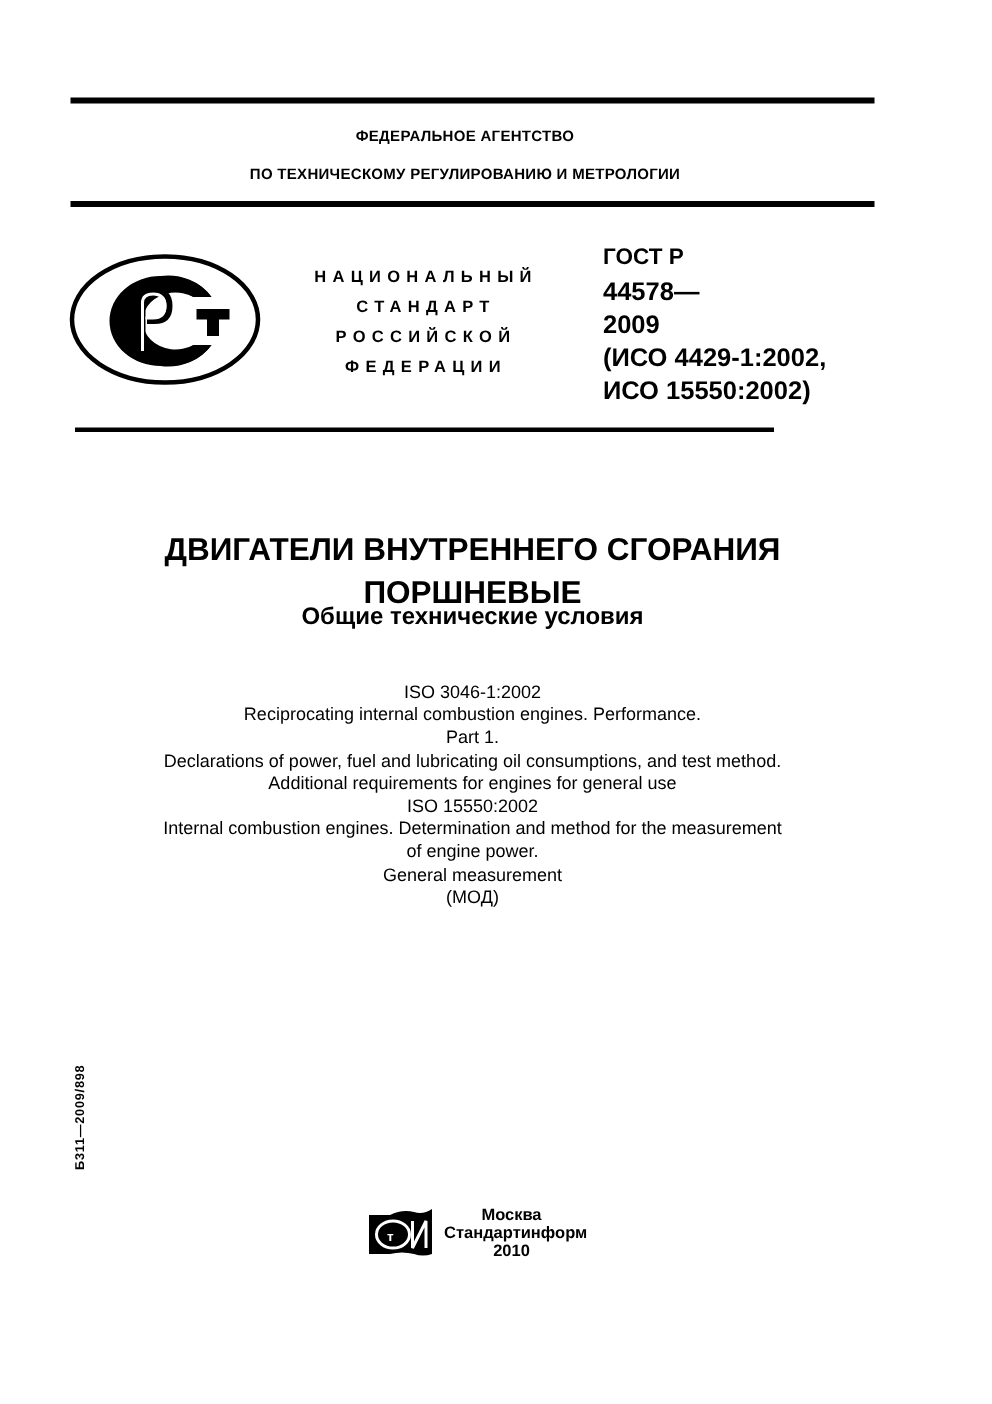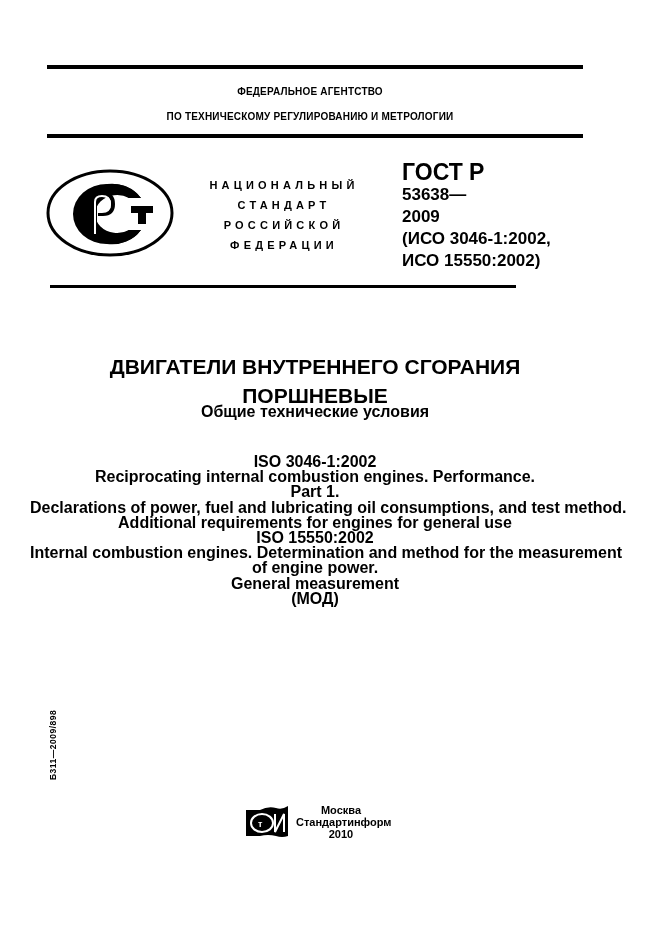--- a/index.html
+++ b/index.html
@@ -58,21 +58,21 @@
 
     .gost {
       position: absolute;
       left: 402px;
       top: 160px;
       font-weight: bold;
       font-size: 17px;
       line-height: 22px;
       white-space: nowrap;
     }
-    .gost .gost-title { font-size: 23px; line-height: 24px; }
+    .gost .gost-title { font-size: 15px; line-height: 24px; }
 
     .main-title {
       position: absolute;
       left: 40px;
       width: 550px;
       top: 336px;
       text-align: center;
       font-weight: bold;
       font-size: 21px;
       line-height: 29px;
@@ -87,22 +87,22 @@
       font-weight: bold;
       font-size: 16px;
     }
 
     .iso-block {
       position: absolute;
       left: 30px;
       width: 570px;
       top: 454px;
       text-align: center;
-      font-weight: bold;
-      font-size: 16px;
+      font-weight: normal;
+      font-size: 12px;
       line-height: 15.2px;
     }
     .iso-block div { white-space: nowrap; }
 
     .vertical-code {
       position: absolute;
       left: 48px;
       top: 780px;
       transform-origin: 0 0;
       transform: rotate(-90deg);
@@ -156,23 +156,23 @@
 
 <div class="national">
   <div>НАЦИОНАЛЬНЫЙ</div>
   <div>СТАНДАРТ</div>
   <div>РОССИЙСКОЙ</div>
   <div>ФЕДЕРАЦИИ</div>
 </div>
 
 <div class="gost">
   <div class="gost-title">ГОСТ Р</div>
-  <div>53638—</div>
+  <div>44578—</div>
   <div>2009</div>
-  <div>(ИСО 3046-1:2002,</div>
+  <div>(ИСО 4429-1:2002,</div>
   <div>ИСО 15550:2002)</div>
 </div>
 
 <div class="rule rule-bottom"></div>
 
 <div class="main-title">
   <div>ДВИГАТЕЛИ ВНУТРЕННЕГО СГОРАНИЯ</div>
   <div>ПОРШНЕВЫЕ</div>
 </div>
 <div class="subtitle">Общие технические условия</div>

